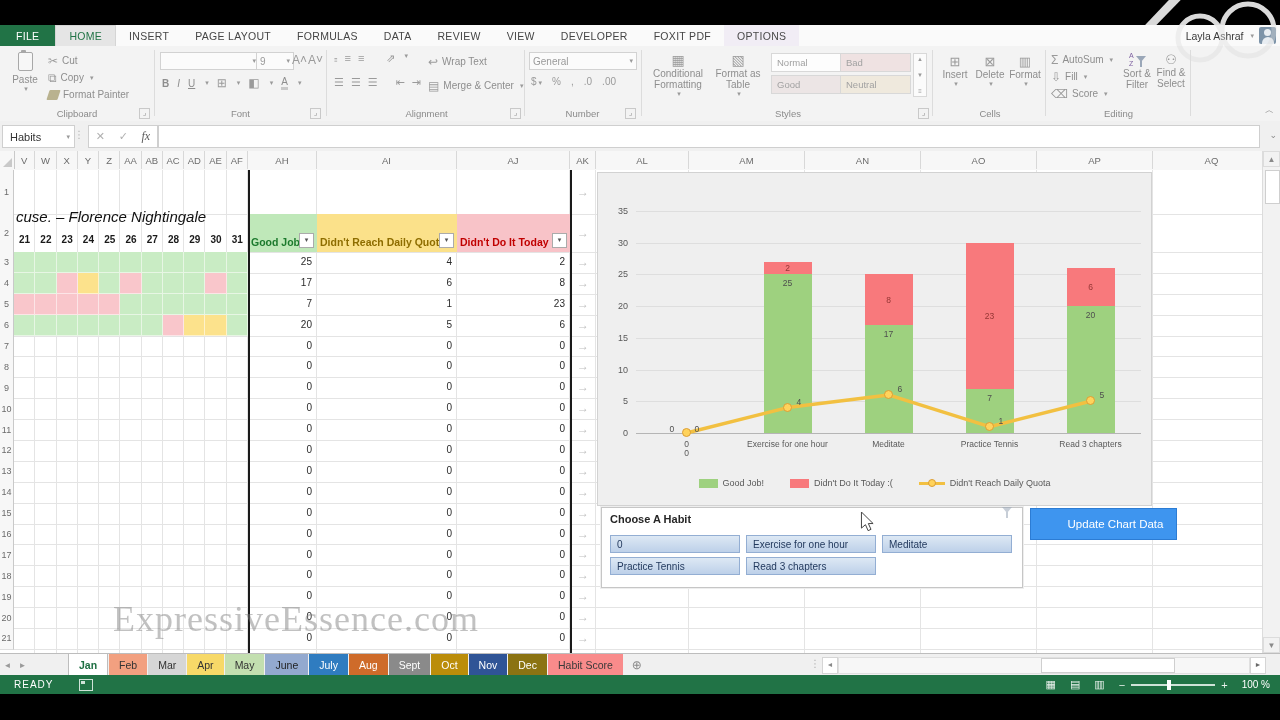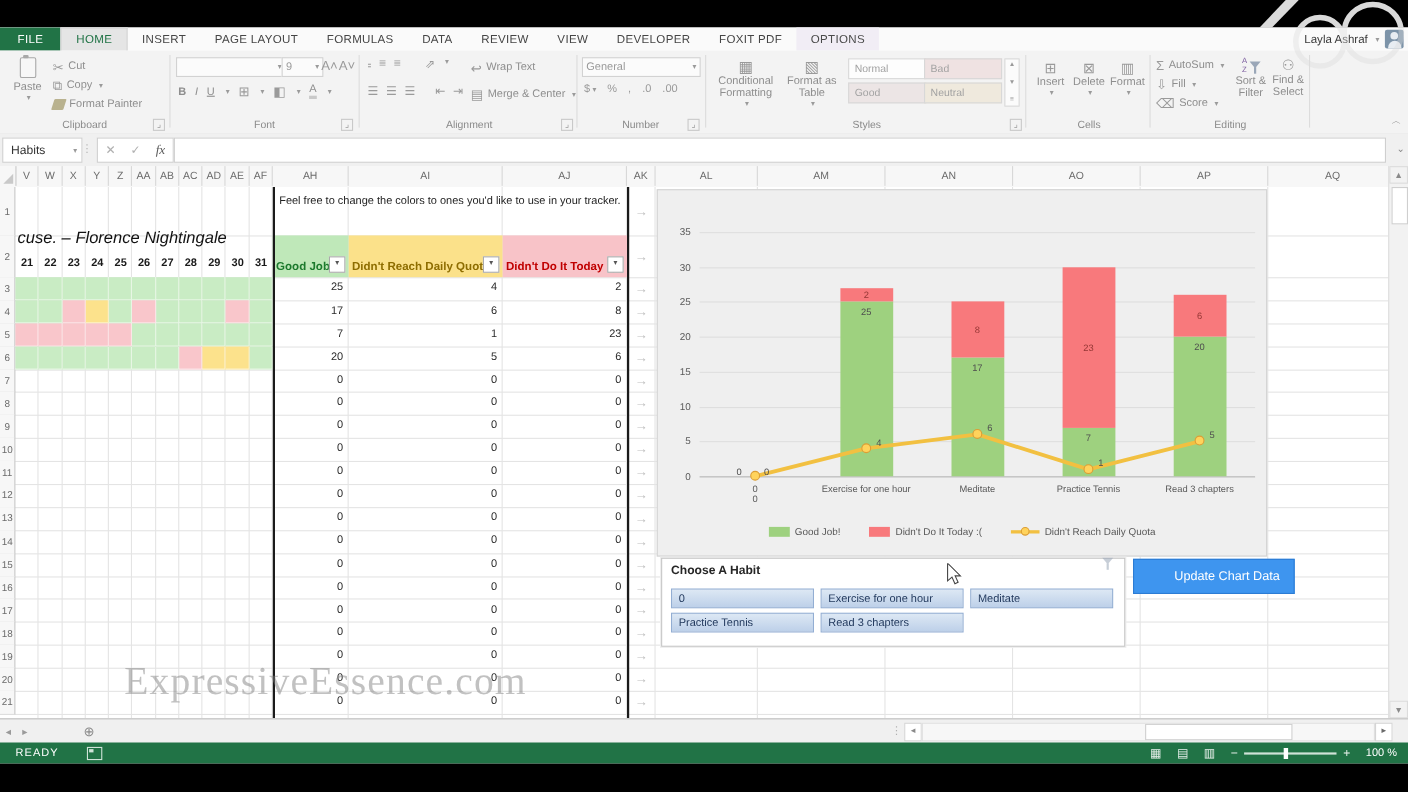--- a/index.html
+++ b/index.html
@@ -436,21 +436,20 @@
       <div class="rh" style="top: 290.9px; height: 20.89px;">13</div>
       <div class="rh" style="top: 311.79px; height: 20.89px;">14</div>
       <div class="rh" style="top: 332.68px; height: 20.89px;">15</div>
       <div class="rh" style="top: 353.57px; height: 20.89px;">16</div>
       <div class="rh" style="top: 374.46px; height: 20.89px;">17</div>
       <div class="rh" style="top: 395.35px; height: 20.89px;">18</div>
       <div class="rh" style="top: 416.24px; height: 20.89px;">19</div>
       <div class="rh" style="top: 437.13px; height: 20.89px;">20</div>
       <div class="rh" style="top: 458.02px; height: 20.89px;">21</div>
       <div id="quote">cuse. – Florence Nightingale</div>
-      <div id="note">Feel free to change the colors to ones you'd like to use in your tracker.</div>
       <div class="datecell" style="left: 14px; top: 64px; width: 21.27px;">21</div>
       <div class="datecell" style="left: 35.27px; top: 64px; width: 21.27px;">22</div>
       <div class="datecell" style="left: 56.54px; top: 64px; width: 21.27px;">23</div>
       <div class="datecell" style="left: 77.81px; top: 64px; width: 21.27px;">24</div>
       <div class="datecell" style="left: 99.08px; top: 64px; width: 21.27px;">25</div>
       <div class="datecell" style="left: 120.35px; top: 64px; width: 21.27px;">26</div>
       <div class="datecell" style="left: 141.62px; top: 64px; width: 21.27px;">27</div>
       <div class="datecell" style="left: 162.89px; top: 64px; width: 21.27px;">28</div>
       <div class="datecell" style="left: 184.16px; top: 64px; width: 21.27px;">29</div>
       <div class="datecell" style="left: 205.43px; top: 64px; width: 21.27px;">30</div>
@@ -682,20 +681,35 @@
   <div id="vscroll">
     <div class="varrow" style="top:0">▲</div>
     <div id="vthumb"></div>
     <div class="varrow" style="bottom:0">▼</div>
   </div>
 
   <div id="tabbar">
     <span class="navarr">◄</span>
     <span class="navarr">►</span>
     <span style="width:38px"></span>
+    <span id="stabs" style="display:flex">
+        <div class="stab active" style="background: rgb(255, 255, 255); color: rgb(29, 111, 66);">Jan</div>
+        <div class="stab" style="background: rgb(242, 160, 128); color: rgb(51, 51, 51);">Feb</div>
+        <div class="stab" style="background: rgb(214, 214, 214); color: rgb(51, 51, 51);">Mar</div>
+        <div class="stab" style="background: rgb(247, 217, 104); color: rgb(51, 51, 51);">Apr</div>
+        <div class="stab" style="background: rgb(195, 223, 176); color: rgb(51, 51, 51);">May</div>
+        <div class="stab" style="background: rgb(147, 169, 207); color: rgb(31, 31, 31);">June</div>
+        <div class="stab" style="background: rgb(47, 124, 192); color: rgb(255, 255, 255);">July</div>
+        <div class="stab" style="background: rgb(206, 107, 42); color: rgb(255, 255, 255);">Aug</div>
+        <div class="stab" style="background: rgb(138, 138, 138); color: rgb(255, 255, 255);">Sept</div>
+        <div class="stab" style="background: rgb(187, 141, 10); color: rgb(255, 255, 255);">Oct</div>
+        <div class="stab" style="background: rgb(47, 84, 150); color: rgb(255, 255, 255);">Nov</div>
+        <div class="stab" style="background: rgb(139, 115, 18); color: rgb(255, 255, 255);">Dec</div>
+        <div class="stab" style="background: rgb(249, 139, 139); color: rgb(58, 58, 58);">Habit Score</div>
+      </span>
     <span id="newsheet">⊕</span>
     <span id="hdots">⋮</span>
     <span id="hleft">◄</span>
     <span id="htrack">
         <span id="hthumb"></span>
       </span>
     <span id="hsplit">►</span>
   </div>
 
   <div id="statusbar">

